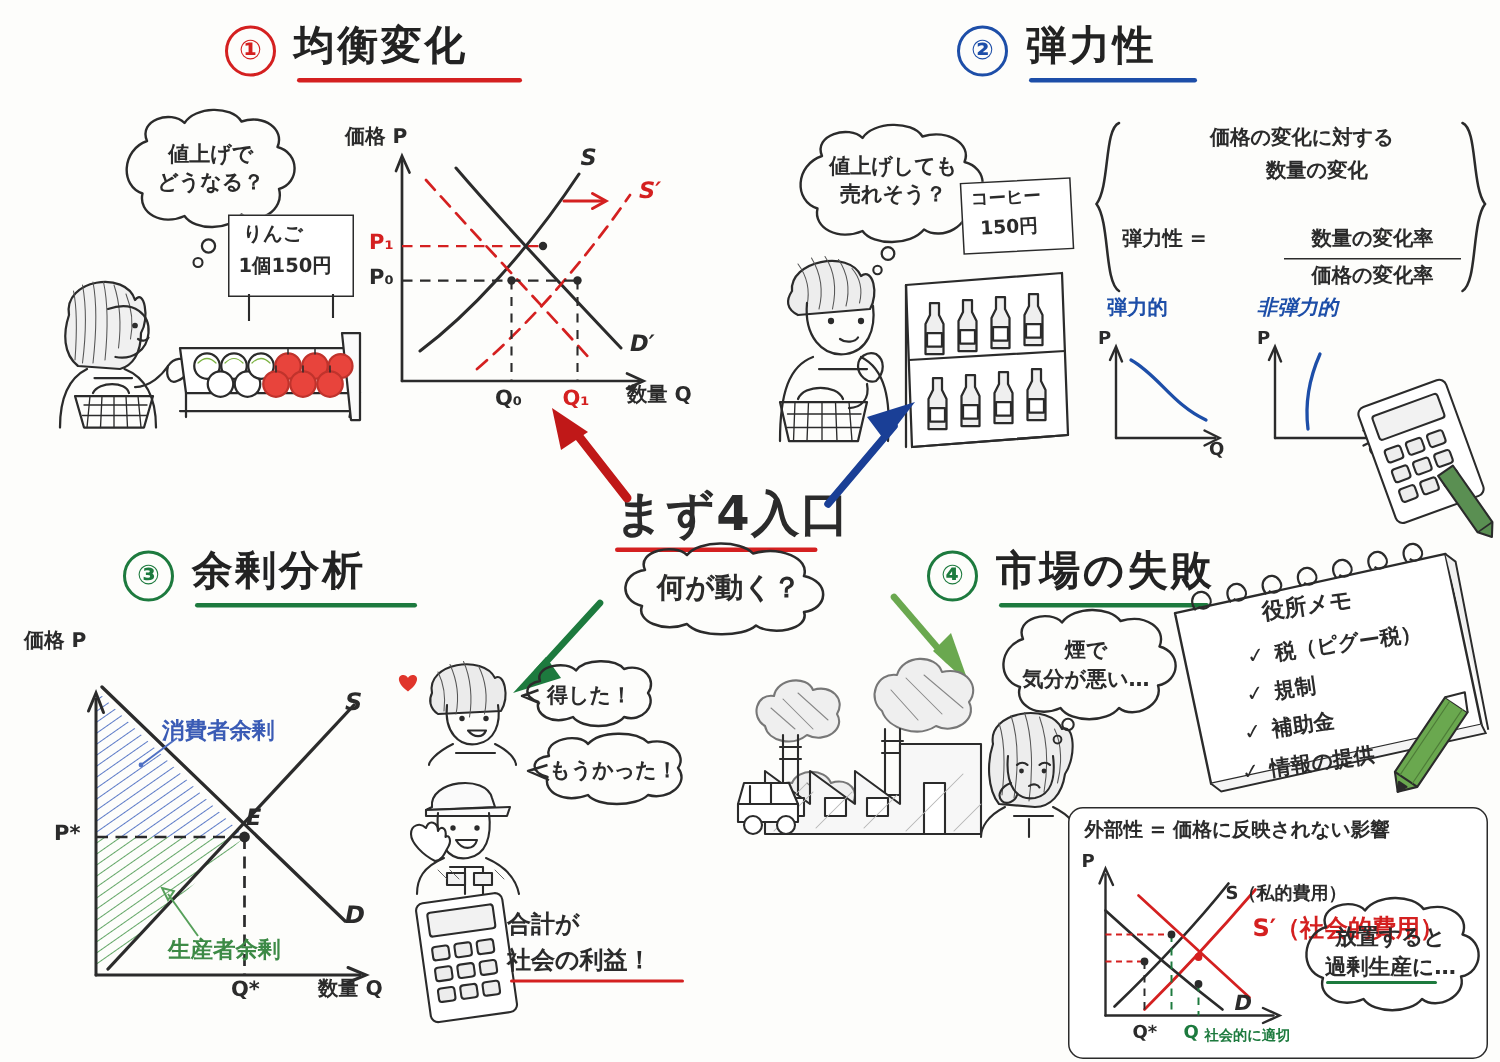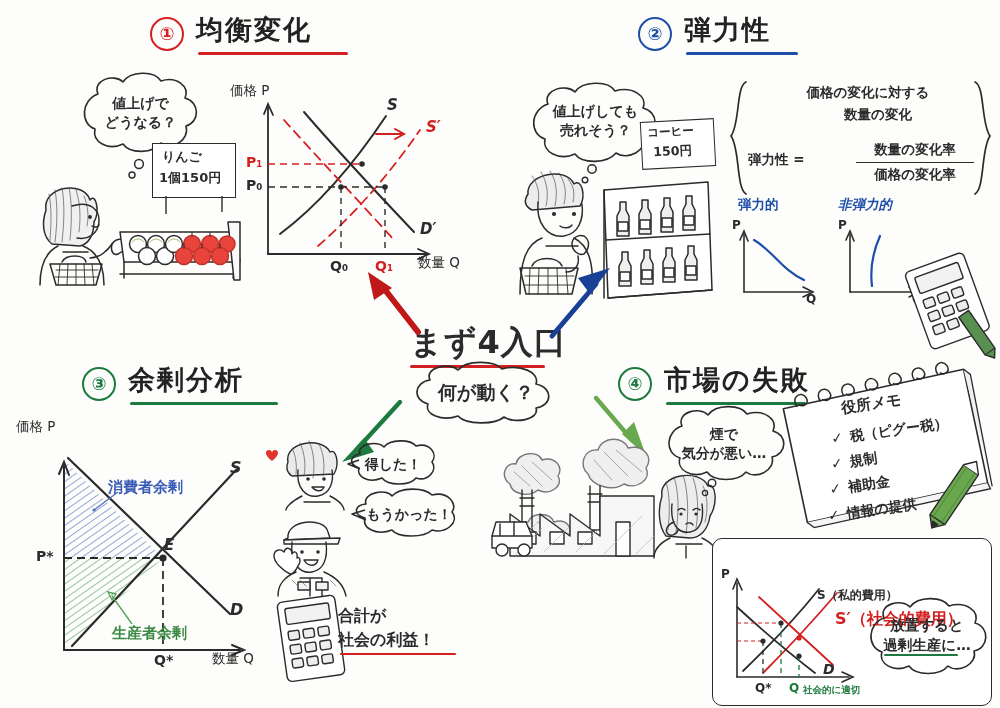--- a/index.html
+++ b/index.html
@@ -19,21 +19,21 @@
     width:30px;height:30px;border-radius:50%;border:2.4px solid currentColor;
     display:flex;align-items:center;justify-content:center;
     font-size:18px;font-weight:700;line-height:1;
   }
   .ul{height:3px;border-radius:2px;}
   .bubble-txt{font-size:14px;font-weight:600;color:#2b2b2b;text-align:center;line-height:1.35;white-space:pre;}
   .lbl{font-size:13px;font-weight:600;color:#2b2b2b;white-space:pre;}
   .lbl-r{color:#d42020;}
   .lbl-b{color:#1d4ea8;}
   .lbl-g{color:#1d7a3e;}
-  .axis-lbl{font-size:13.5px;font-weight:400;color:#2b2b2b;white-space:pre;}
+  .axis-lbl{font-size:13.5px;font-weight:700;color:#2b2b2b;white-space:pre;}
   .mono-note{font-size:13.5px;font-weight:600;color:#2b2b2b;white-space:pre;line-height:1.45;}
   svg{overflow:visible;}
   .nofill{fill:none;}
 </style>
 </head>
 <body>
 
 <div id="board">
 
   <div class="abs" style="left:150px;top:12px;">
@@ -298,21 +298,21 @@
   </div>
 
   <div class="abs" style="left:728px;top:78px;width:265px;height:122px;">
     <svg class="abs" style="left:0;top:0;" width="265" height="122">
       <path class="nofill" stroke="#2b2b2b" stroke-width="1.7" stroke-linecap="round" d="M18,4 C8,8 12,46 3,58 C12,70 8,110 18,116"></path>
       <path class="nofill" stroke="#2b2b2b" stroke-width="1.7" stroke-linecap="round" d="M247,4 C257,8 253,46 262,58 C253,70 257,110 247,116"></path>
     </svg>
     <div class="mono-note abs" style="left:40px;top:27px;width:220px;text-align:center;">数量の変化</div>
     <div class="mono-note abs" style="left:30px;top:5px;width:220px;text-align:center;">価格の変化に対する</div>
     <div class="mono-note abs" style="left:20px;top:72px;">弾力性 =</div>
-    <div class="abs" style="left:128px;top:62px;width:118px;text-align:center;">
+    <div class="abs" style="left:128px;top:72px;width:118px;text-align:center;">
       <div class="mono-note">数量の変化率</div>
       <div style="height:1.8px;background:#2b2b2b;margin:2px 0;"></div>
       <div class="mono-note">価格の変化率</div>
     </div>
   </div>
 
   <div class="abs" style="left:722px;top:196px;width:100px;height:110px;">
     <div class="lbl lbl-b abs" style="left:16px;top:0px;font-size:13.5px;font-weight:700;">弾力的</div>
     <svg class="abs" style="left:0;top:22px;" width="100" height="86">
       <g stroke="#2b2b2b" stroke-width="1.6" fill="none" stroke-linecap="round">
@@ -699,20 +699,21 @@
     <g transform="rotate(34 30 45)" stroke="#2b2b2b" fill="none" stroke-width="1.4" stroke-linejoin="round">
       <path d="M16,18 L34,18 L34,78 L25,88 L16,78 Z" fill="#6aa84f"></path>
       <path d="M16,78 L34,78"></path>
       <path d="M22,82 L28,82 L25,88 Z" fill="#2b2b2b"></path>
       <path d="M20,18 L20,78 M30,18 L30,78" stroke="#4e7d38" stroke-width="0.8"></path>
       <path d="M16,18 L25,8 L34,18" fill="#fff"></path>
     </g>
   </svg>
 
   <div class="abs" style="left:712px;top:538px;width:278px;height:166px;border:1.8px solid #2b2b2b;border-radius:10px;background:#fff;">
+    <div class="mono-note abs" style="left:10px;top:6px;font-size:13px;font-weight:700;">外部性 = 価格に反映されない影響</div>
 
     <div class="lbl abs" style="left:8px;top:28px;font-size:12px;font-weight:700;">P</div>
 
     <svg class="abs" style="left:0;top:22px;" width="278" height="142">
       <g stroke="#2b2b2b" stroke-width="1.6" fill="none" stroke-linecap="round">
         <path d="M24,116 L24,22"></path>
         <path d="M20,28 L24,18 L29,29"></path>
         <path d="M24,116 L136,116"></path>
         <path d="M129,111 L140,116 L129,121"></path>
       </g>

